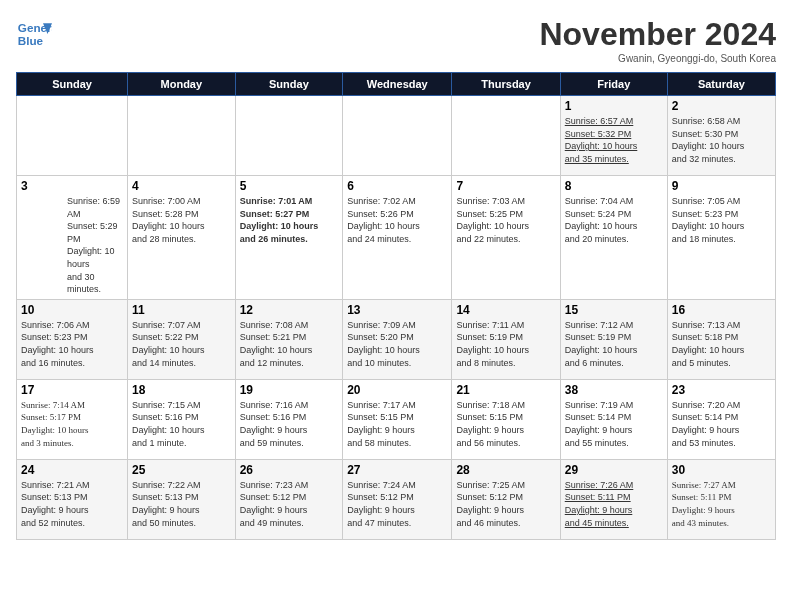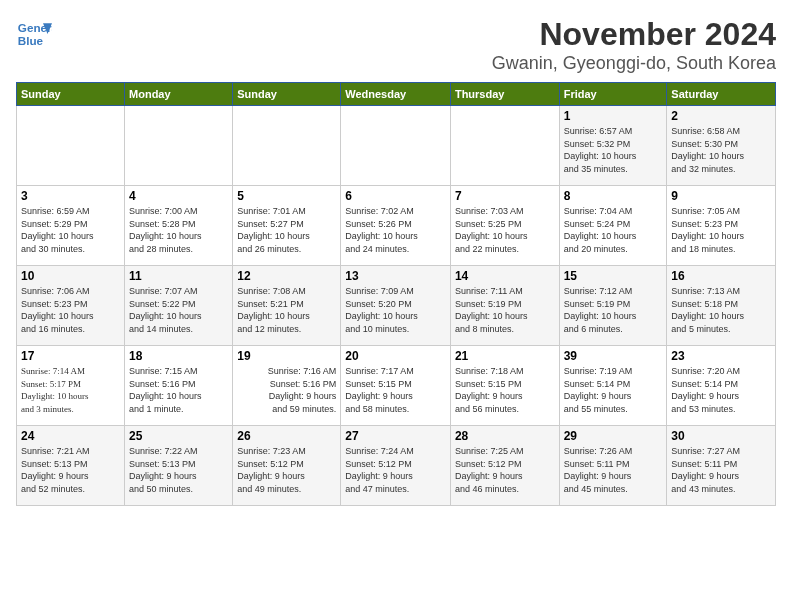--- a/index.html
+++ b/index.html
@@ -27,33 +27,33 @@
     }
     .title-section {
       text-align: right;
     }
     .calendar-title {
       font-size: 32px;
       font-weight: bold;
       color: #333;
     }
     .calendar-subtitle {
-      font-size: 18px;
+      font-size: 10px;
       color: #555;
     }
     table {
       width: 100%;
       border-collapse: collapse;
       font-size: 10px;
     }
     thead th {
-      background: #4d7c0f;
+      background: #0f172a;
       color: #fff;
       padding: 5px 4px;
-      text-align: left;
+      text-align: center;
       font-size: 11px;
       font-weight: bold;
       border: 1px solid #2a5a9f;
     }
     tbody td {
       border: 1px solid #ccc;
       vertical-align: top;
       padding: 3px 4px;
       height: 80px;
       width: 113px;
@@ -108,51 +108,51 @@
   </thead>
   <tbody id="calendar-body">
   <tr>
         <td class="empty-cell"></td>
         <td class="empty-cell"></td>
         <td class="empty-cell"></td>
         <td class="empty-cell"></td>
         <td class="empty-cell"></td>
         <td>
           <span class="day-number">1</span>
-          <div class="day-info" style="white-space: pre-line;">Sunrise: 6:57 AM
+          <div class="day-info" style="white-space: pre-line; text-decoration: underline;">Sunrise: 6:57 AM
 Sunset: 5:32 PM
 Daylight: 10 hours
 and 35 minutes.</div>
         </td>
         <td>
           <span class="day-number">2</span>
           <div class="day-info" style="white-space: pre-line;">Sunrise: 6:58 AM
 Sunset: 5:30 PM
 Daylight: 10 hours
 and 32 minutes.</div>
         </td>
       </tr>
       <tr>
         <td>
           <span class="day-number">3</span>
-          <div class="day-info" style="white-space: pre-line;">Sunrise: 6:59 AM
+          <div class="day-info" style="white-space: pre-line; margin-left: 46px;">Sunrise: 6:59 AM
 Sunset: 5:29 PM
 Daylight: 10 hours
 and 30 minutes.</div>
         </td>
         <td>
           <span class="day-number">4</span>
           <div class="day-info" style="white-space: pre-line;">Sunrise: 7:00 AM
 Sunset: 5:28 PM
 Daylight: 10 hours
 and 28 minutes.</div>
         </td>
         <td>
           <span class="day-number">5</span>
-          <div class="day-info" style="white-space: pre-line;">Sunrise: 7:01 AM
+          <div class="day-info" style="white-space: pre-line; font-weight: bold;">Sunrise: 7:01 AM
 Sunset: 5:27 PM
 Daylight: 10 hours
 and 26 minutes.</div>
         </td>
         <td>
           <span class="day-number">6</span>
           <div class="day-info" style="white-space: pre-line;">Sunrise: 7:02 AM
 Sunset: 5:26 PM
 Daylight: 10 hours
 and 24 minutes.</div>
@@ -240,41 +240,41 @@
         </td>
         <td>
           <span class="day-number">18</span>
           <div class="day-info" style="white-space: pre-line;">Sunrise: 7:15 AM
 Sunset: 5:16 PM
 Daylight: 10 hours
 and 1 minute.</div>
         </td>
         <td>
           <span class="day-number">19</span>
-          <div class="day-info" style="white-space: pre-line; text-align: right;">Sunrise: 7:16 AM
+          <div class="day-info" style="white-space: pre-line;">Sunrise: 7:16 AM
 Sunset: 5:16 PM
 Daylight: 9 hours
 and 59 minutes.</div>
         </td>
         <td>
           <span class="day-number">20</span>
           <div class="day-info" style="white-space: pre-line;">Sunrise: 7:17 AM
 Sunset: 5:15 PM
 Daylight: 9 hours
 and 58 minutes.</div>
         </td>
         <td>
           <span class="day-number">21</span>
           <div class="day-info" style="white-space: pre-line;">Sunrise: 7:18 AM
 Sunset: 5:15 PM
 Daylight: 9 hours
 and 56 minutes.</div>
         </td>
         <td>
-          <span class="day-number">39</span>
+          <span class="day-number">38</span>
           <div class="day-info" style="white-space: pre-line;">Sunrise: 7:19 AM
 Sunset: 5:14 PM
 Daylight: 9 hours
 and 55 minutes.</div>
         </td>
         <td>
           <span class="day-number">23</span>
           <div class="day-info" style="white-space: pre-line;">Sunrise: 7:20 AM
 Sunset: 5:14 PM
 Daylight: 9 hours
@@ -312,27 +312,27 @@
         </td>
         <td>
           <span class="day-number">28</span>
           <div class="day-info" style="white-space: pre-line;">Sunrise: 7:25 AM
 Sunset: 5:12 PM
 Daylight: 9 hours
 and 46 minutes.</div>
         </td>
         <td>
           <span class="day-number">29</span>
-          <div class="day-info" style="white-space: pre-line;">Sunrise: 7:26 AM
+          <div class="day-info" style="white-space: pre-line; text-decoration: underline;">Sunrise: 7:26 AM
 Sunset: 5:11 PM
 Daylight: 9 hours
 and 45 minutes.</div>
         </td>
         <td>
           <span class="day-number">30</span>
-          <div class="day-info" style="white-space: pre-line;">Sunrise: 7:27 AM
+          <div class="day-info" style="white-space: pre-line; font-family: Liberation Serif, serif;">Sunrise: 7:27 AM
 Sunset: 5:11 PM
 Daylight: 9 hours
 and 43 minutes.</div>
         </td>
       </tr>
     </tbody>
 </table>
 
 </body></html>

